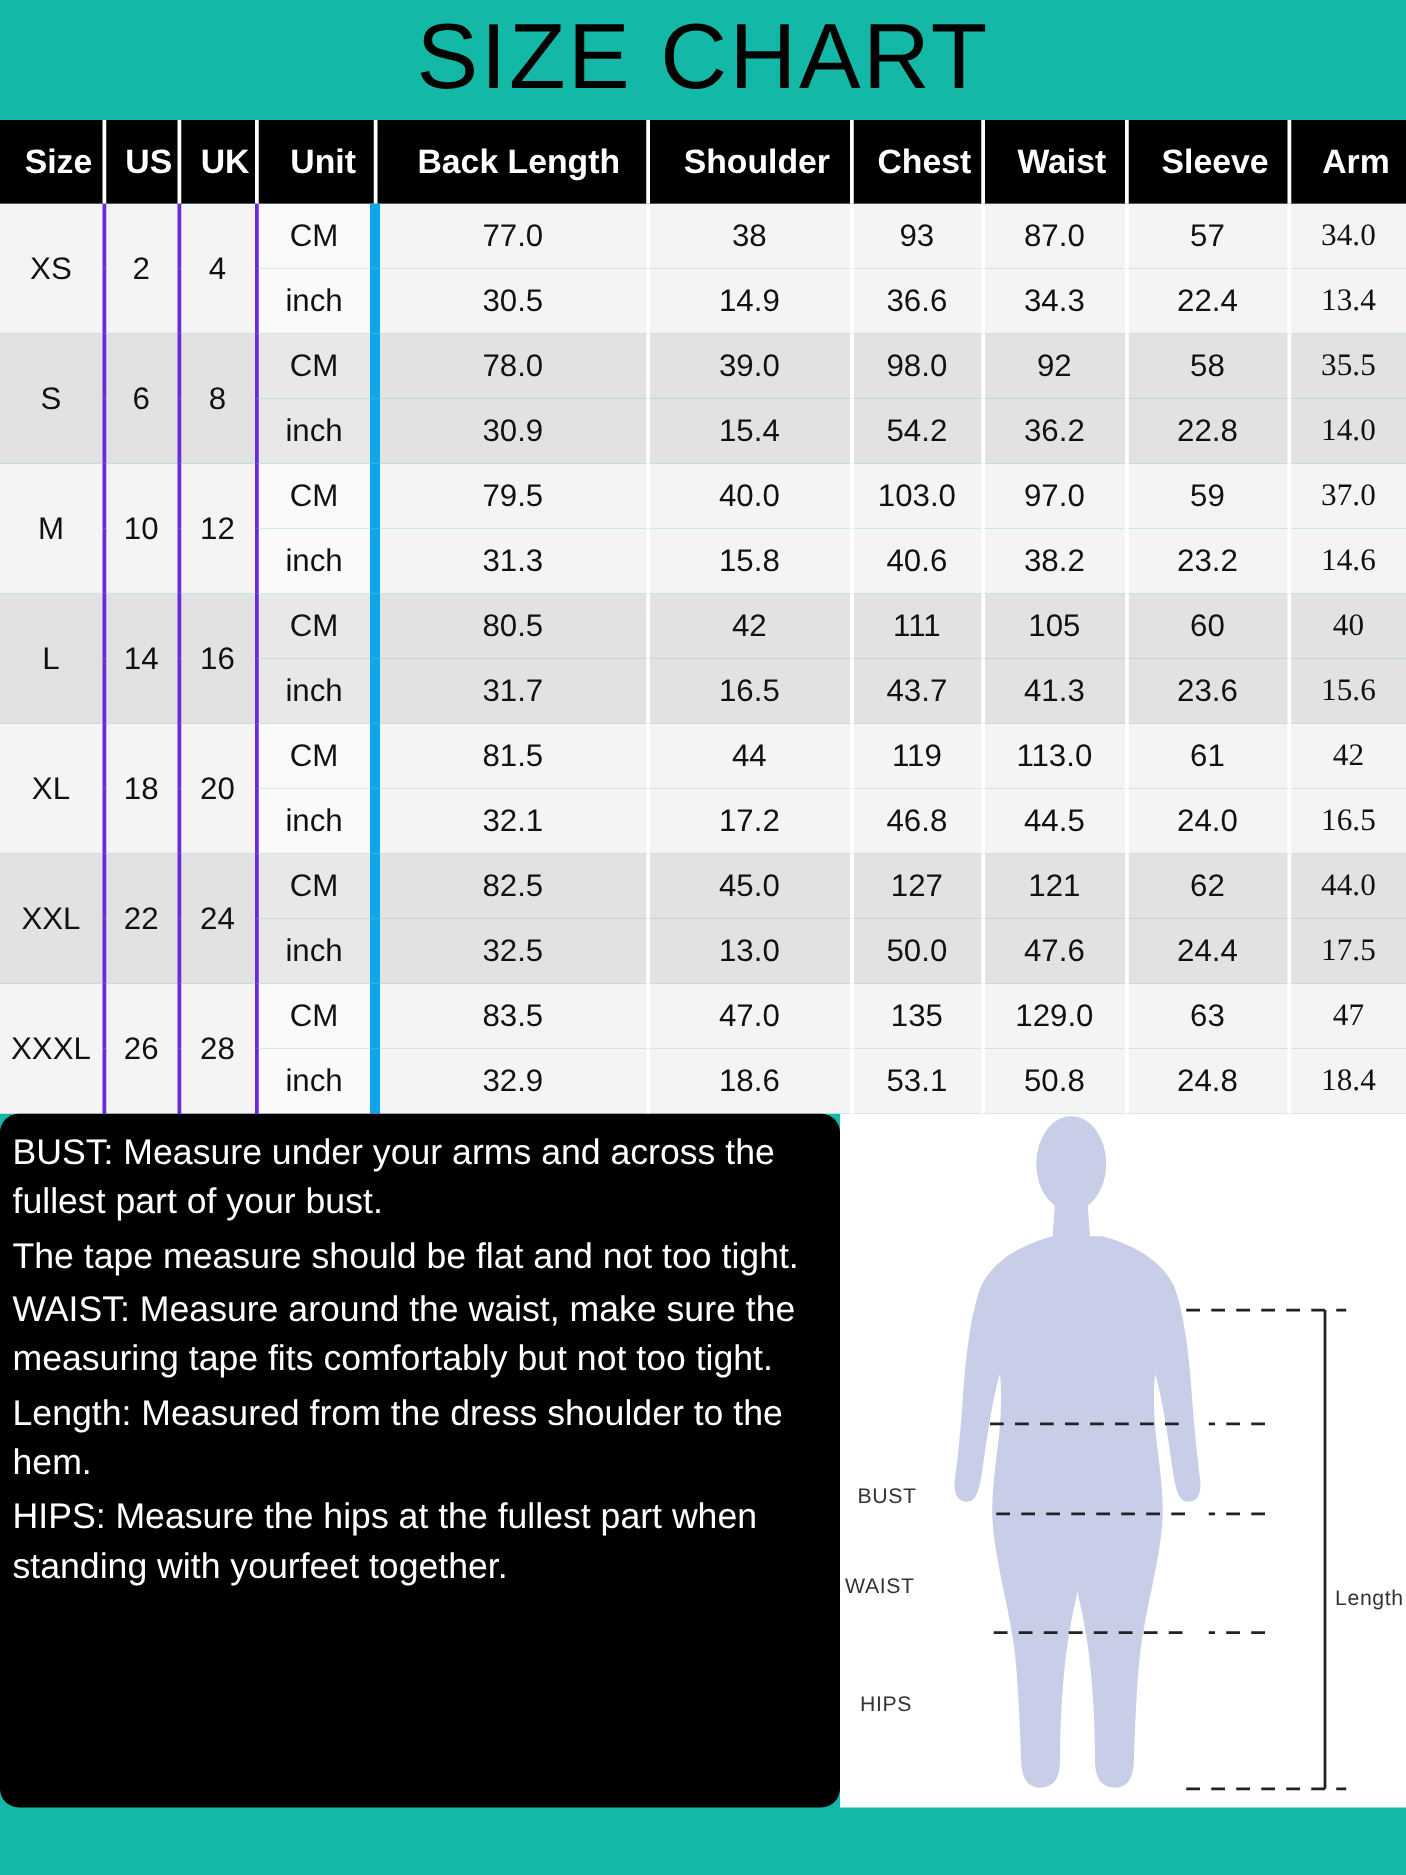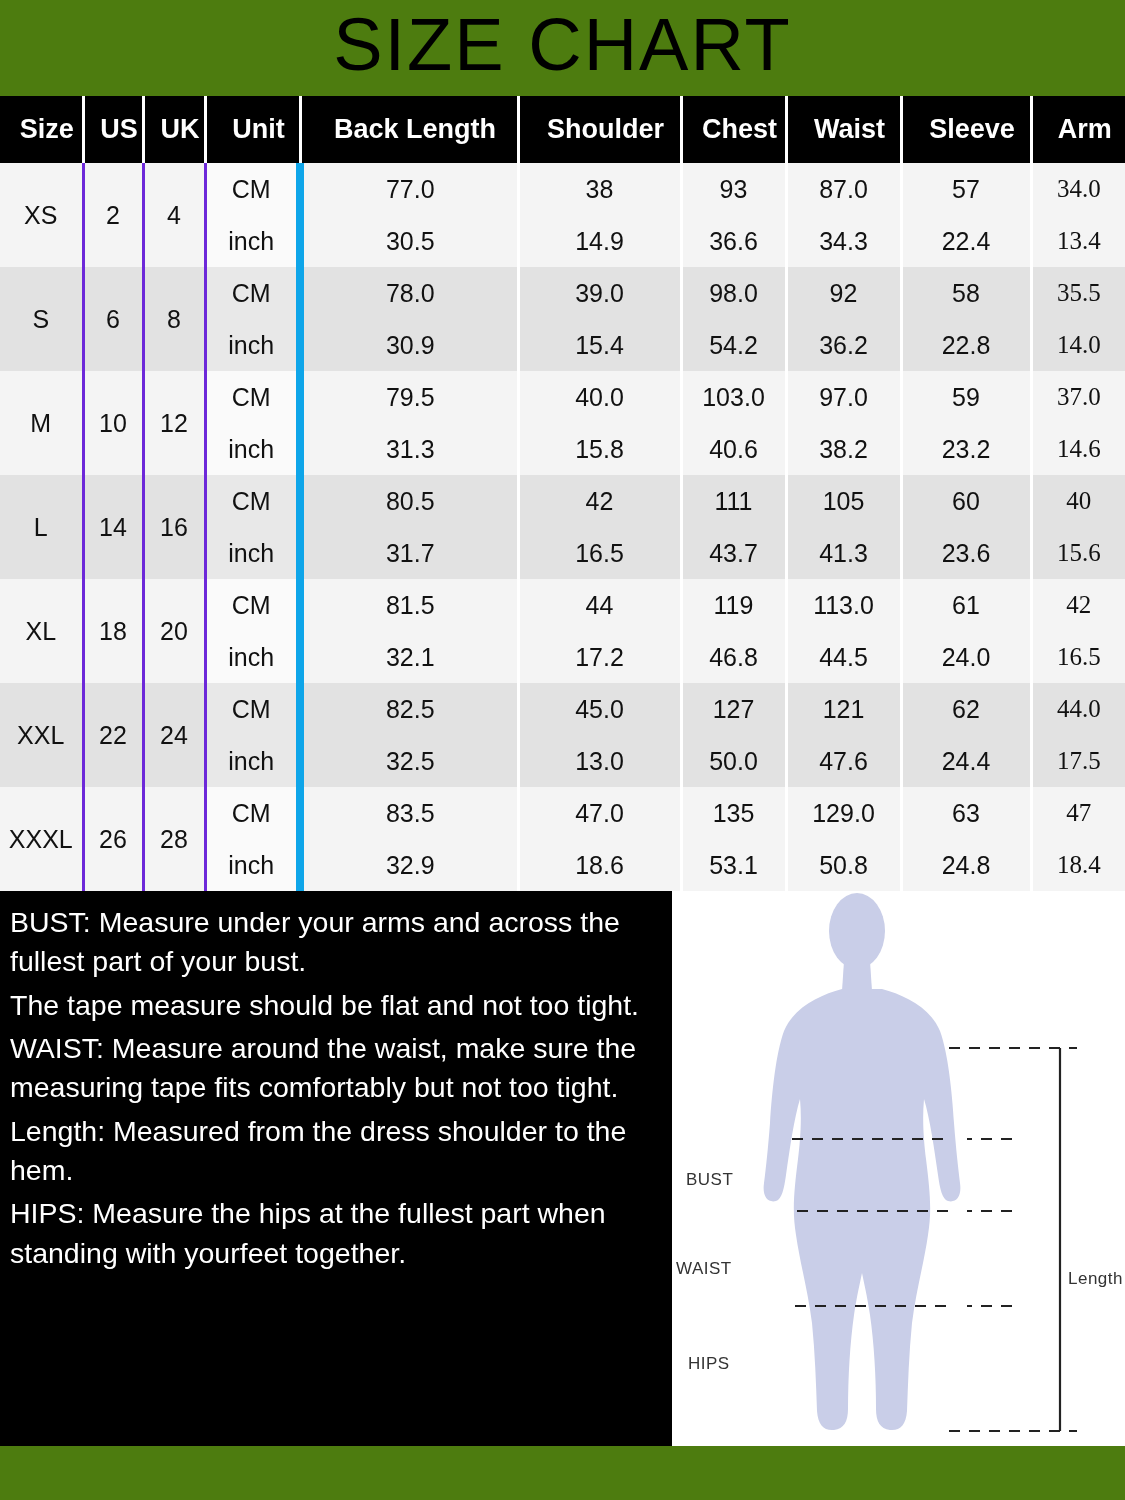--- a/index.html
+++ b/index.html
@@ -6,21 +6,21 @@
   html, body {
     margin: 0; padding: 0;
     width: 1125px; height: 1500px;
     background: #ffffff;
     font-family: "Liberation Sans", sans-serif;
     overflow: hidden;
   }
   .page {
     position: relative;
     width: 1125px; height: 1500px;
-    background: #4d7c0f;
+    background: #14b8a6;
   }
 
   
   .title {
     text-align: center;
     font-size: 74px;
     font-weight: 400;
     letter-spacing: 2px;
     color: #000;
     line-height: 1;
@@ -82,20 +82,21 @@
   .bottom {
     display: flex;
     width: 1125px;
     height: 555px;
   }
   .notes {
     width: 672px;
     background: #000;
     color: #fff;
     padding: 12px 10px 0 10px;
+    border-radius: 15px;
   }
   .notes p {
     margin: 0 0 4px 0;
     font-size: 28.5px;
     line-height: 1.38;
     font-weight: 400;
   }
   .figure-wrap {
     width: 453px;
     background: #fff;
@@ -358,20 +359,20 @@
           <line x1="340" y1="415" x2="295" y2="415"></line>
           <line x1="274" y1="415" x2="116" y2="415"></line>
           <line x1="277" y1="540" x2="405" y2="540"></line>
         </g>
 
         <g stroke="#222" stroke-width="2.2" fill="none">
           <line x1="388" y1="157" x2="388" y2="540"></line>
         </g>
       </svg>
 
-      <div class="lbl" style="left:14px; top:279px;">BUST</div>
+      <div class="lbl" style="left:14px; top:296px;">BUST</div>
       <div class="lbl" style="left:4px; top:368px;">WAIST</div>
       <div class="lbl" style="left:16px; top:463px;">HIPS</div>
       <div class="lbl" style="left:396px; top:378px;">Length</div>
     </div>
 
   </div>
 </div>
 
 </body></html>

